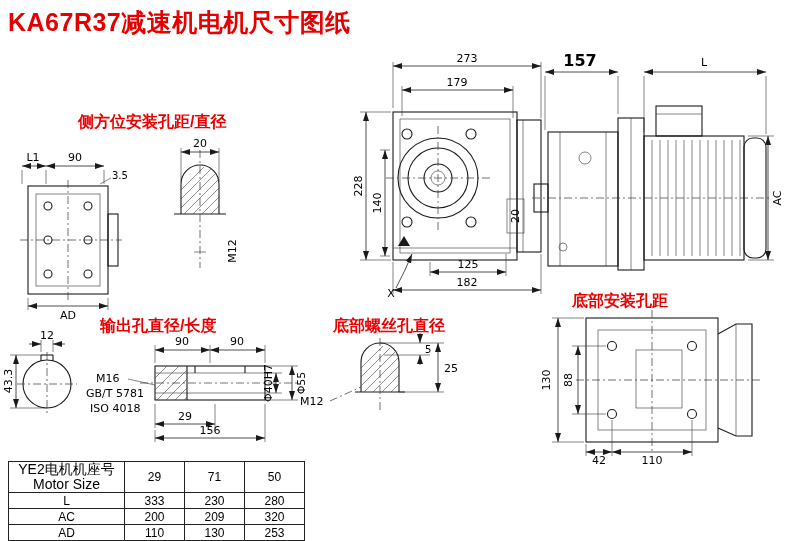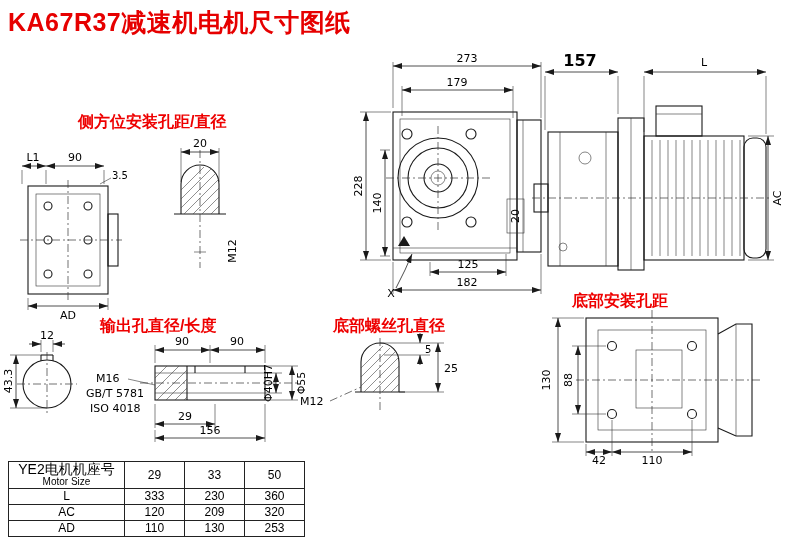--- a/index.html
+++ b/index.html
@@ -19,21 +19,21 @@
   .hatch{stroke:#444;stroke-width:.6;fill:none}
   text.dim{font-family:"DejaVu Sans",sans-serif;font-size:11px;fill:#000;text-anchor:middle}
   text.dim-sm{font-size:10px}
   text.dim-lg{font-size:16px;font-weight:bold}
   text.al{text-anchor:start}
   text.red{font-family:"Liberation Sans",sans-serif;font-size:16px;font-weight:bold;fill:#ee0000;text-anchor:start}
   table.size-table{position:absolute;left:8px;top:461px;border-collapse:collapse;font-size:12px;color:#000;background:#fff}
   table.size-table td{border:1px solid #222;text-align:center;padding:0 4px;height:16px;min-width:60px}
   table.size-table td.lbl{width:116px}
   .hdr-cn{font-size:14px;line-height:1.1}
-  .hdr-en{font-size:10px;line-height:1.05}
+  .hdr-en{font-size:14px;line-height:1.05}
 </style>
 </head>
 <body>
 
 <div class="canvas">
 
   <div class="title">KA67R37减速机电机尺寸图纸</div>
 
   <svg class="draw" width="800" height="541" viewBox="0 0 800 541">
     <defs>
@@ -366,32 +366,32 @@
   </svg>
 
   <table class="size-table">
     <tbody>
         <tr>
       <td class="lbl">
         <div class="hdr-cn">YE2电机机座号</div>
         <div class="hdr-en">Motor Size</div>
       </td>
       <td>29</td>
-      <td>33</td>
+      <td>71</td>
       <td>50</td>
     </tr>
     <tr>
       <td class="lbl">L</td>
       <td>333</td>
       <td>230</td>
-      <td>360</td>
+      <td>280</td>
     </tr>
     <tr>
       <td class="lbl">AC</td>
-      <td>120</td>
+      <td>200</td>
       <td>209</td>
       <td>320</td>
     </tr>
     <tr>
       <td class="lbl">AD</td>
       <td>110</td>
       <td>130</td>
       <td>253</td>
     </tr>
   </tbody>

